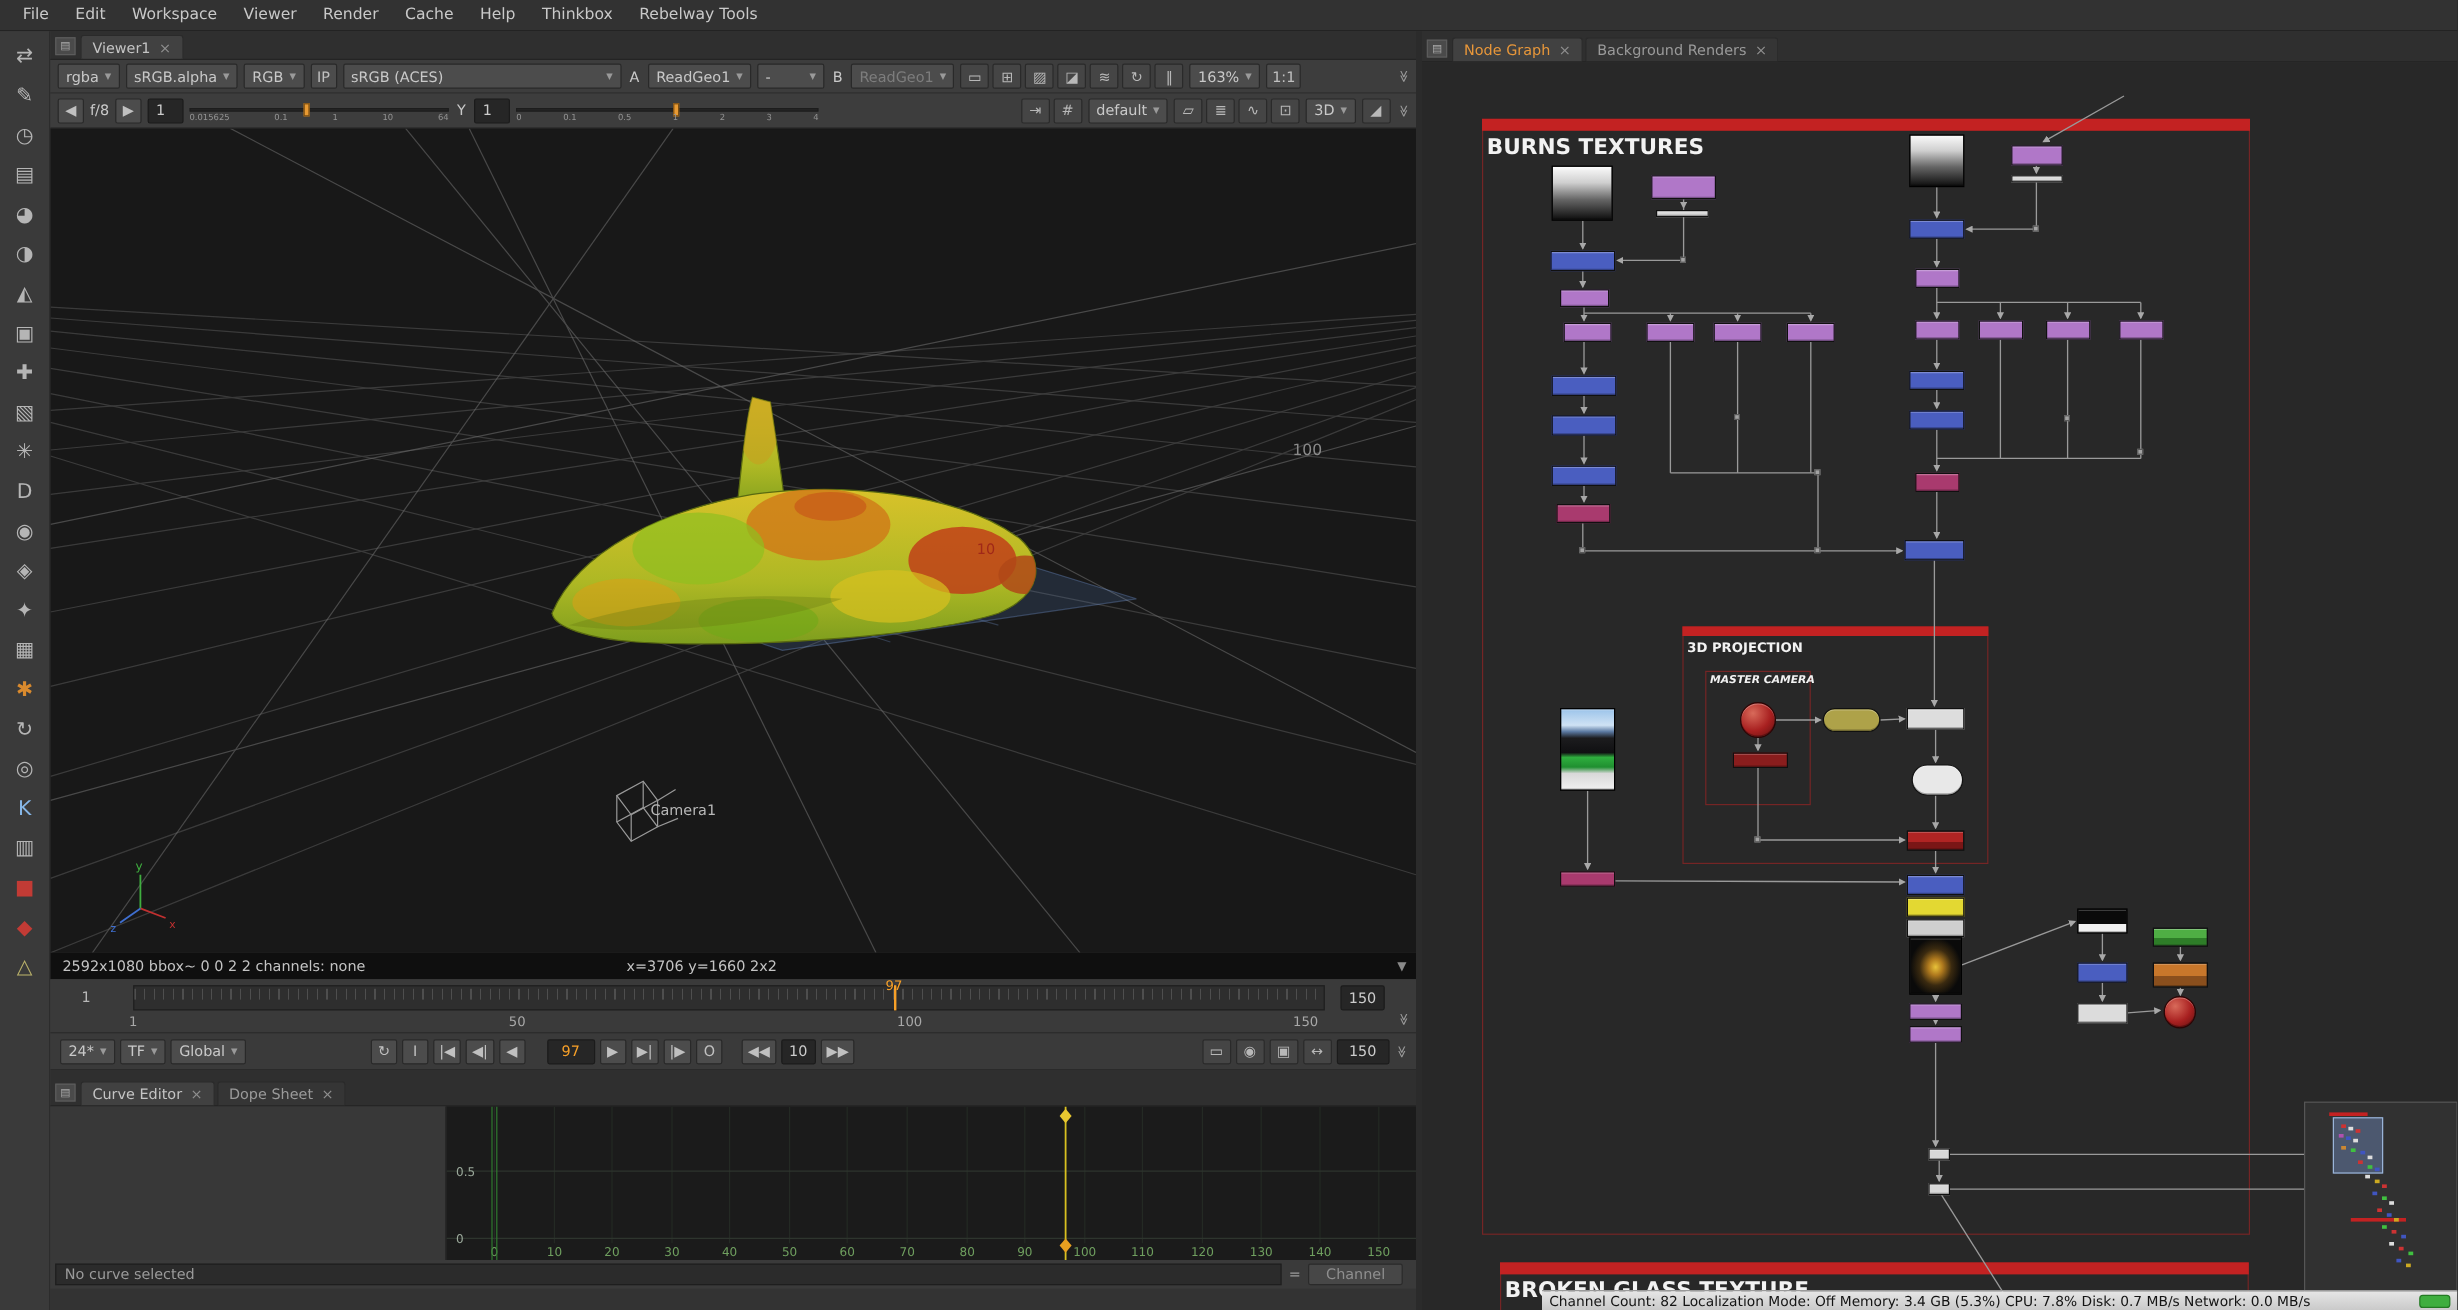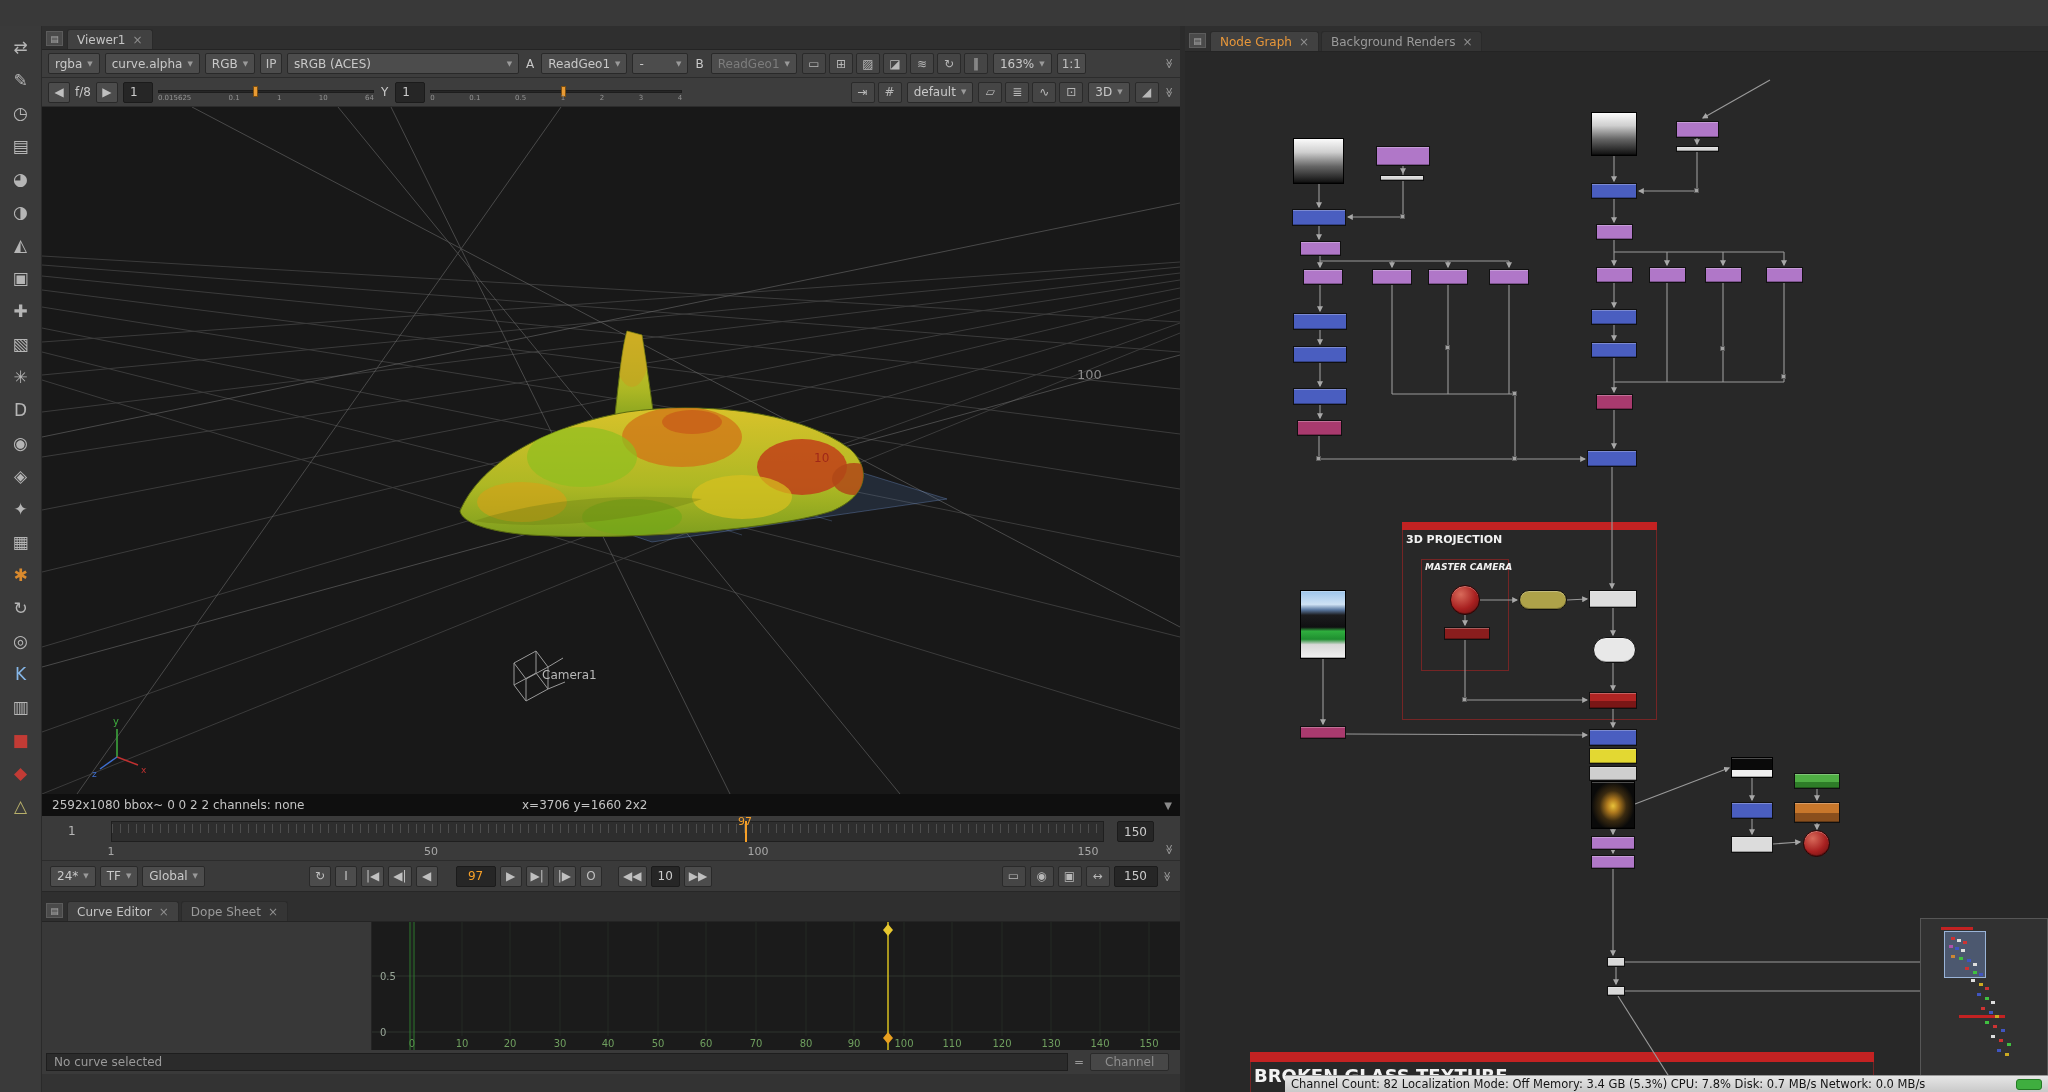--- a/index.html
+++ b/index.html
@@ -106,20 +106,31 @@
     background:linear-gradient(#e6e6e6,#c9c9c9); border-top:1px solid #9a9a9a;
     color:#141414; font-size:11.5px; display:flex; align-items:center; padding:0 6px; }
   .statusbar .pill { margin-left:auto; width:26px; height:11px; background:#3fae3f; border:1px solid #237a23; border-radius:3px; }
   svg text { font-family:"DejaVu Sans","Liberation Sans",sans-serif; }
 </style>
 </head>
 <body>
 
 <div id="app">
 
+  <div class="menubar">
+      <div class="menu-item">File</div>
+      <div class="menu-item">Edit</div>
+      <div class="menu-item">Workspace</div>
+      <div class="menu-item">Viewer</div>
+      <div class="menu-item">Render</div>
+      <div class="menu-item">Cache</div>
+      <div class="menu-item">Help</div>
+      <div class="menu-item">Thinkbox</div>
+      <div class="menu-item">Rebelway Tools</div>
+    </div>
 
   <div class="ltoolbar">
       <div class="ticon">⇄</div>
       <div class="ticon">✎</div>
       <div class="ticon">◷</div>
       <div class="ticon">▤</div>
       <div class="ticon">◕</div>
       <div class="ticon">◑</div>
       <div class="ticon">◭</div>
       <div class="ticon">▣</div>
@@ -150,21 +161,21 @@
         <span class="x">×</span>
       </div>
     </div>
 
     <div class="tb1">
       <div class="dd">
           <span>rgba</span>
           <span class="car">▼</span>
         </div>
       <div class="dd">
-          <span>curve.alpha</span>
+          <span>sRGB.alpha</span>
           <span class="car">▼</span>
         </div>
       <div class="dd">
           <span>RGB</span>
           <span class="car">▼</span>
         </div>
       <div class="btn">
           <span>IP</span>
         </div>
       <div class="dd" style="min-width:232px">
@@ -582,20 +593,24 @@
           <line x1="440" y1="910" x2="735" y2="910" stroke="#9a9a9a" stroke-width="1.1"></line>
           <line x1="440" y1="939" x2="735" y2="939" stroke="#9a9a9a" stroke-width="1.1"></line>
           <line x1="433" y1="944" x2="495" y2="1042" stroke="#9a9a9a" stroke-width="1.1"></line>
           <line x1="450" y1="752" x2="544" y2="716" stroke="#9a9a9a" stroke-width="1.1" marker-end="url(#arr)"></line>
           <line x1="567" y1="726" x2="567" y2="748" stroke="#9a9a9a" stroke-width="1.1" marker-end="url(#arr)"></line>
           <line x1="632" y1="737" x2="632" y2="748" stroke="#9a9a9a" stroke-width="1.1" marker-end="url(#arr)"></line>
           <line x1="567" y1="767" x2="567" y2="782" stroke="#9a9a9a" stroke-width="1.1" marker-end="url(#arr)"></line>
           <line x1="632" y1="771" x2="632" y2="777" stroke="#9a9a9a" stroke-width="1.1" marker-end="url(#arr)"></line>
           <line x1="588" y1="792" x2="615" y2="790" stroke="#9a9a9a" stroke-width="1.1" marker-end="url(#arr)"></line>
         </svg>
+    <div class="backdrop" style="left: 50px; top: 47px; width: 640px; height: 930px;">
+          <div class="bdbar" style="height: 10px;"></div>
+          <div class="bdlabel" style="top: 12px; font-size: 18px;">BURNS TEXTURES</div>
+        </div>
         <div class="backdrop" style="left: 217px; top: 470px; width: 255px; height: 198px;">
           <div class="bdbar" style="height: 8px;"></div>
           <div class="bdlabel" style="top: 10px; font-size: 11px;">3D PROJECTION</div>
         </div>
         <div class="backdrop" style="left: 236px; top: 507px; width: 88px; height: 112px;">
           <div class="bdlabel" style="top: 2px; font-size: 9px; font-style: italic;">MASTER CAMERA</div>
         </div>
         <div class="backdrop" style="left: 65px; top: 1000px; width: 624px; height: 90px;">
           <div class="bdbar" style="height: 10px;"></div>
           <div class="bdlabel" style="top: 12px; font-size: 18px;">BROKEN GLASS TEXTURE</div>

